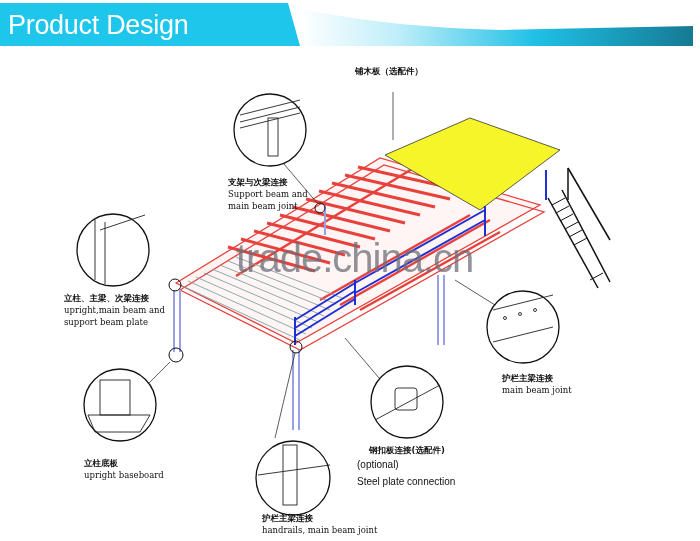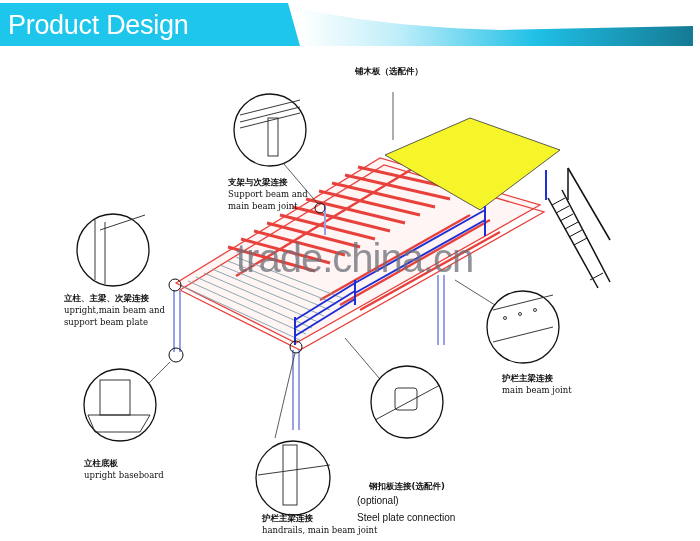--- a/index.html
+++ b/index.html
@@ -179,21 +179,21 @@
   <div class="cn">立柱底板</div>
   <div class="en">upright baseboard</div>
 </div>
 
 <div class="label" style="left:262px; top:512px;">
   <div class="cn">护栏主梁连接</div>
   <div class="en">handrails, main beam joint</div>
 </div>
 
 <div class="label sans" style="left:357px; top:444px; text-align:left;">
-  <div class="cn" style="padding-left:12px;margin-top:36px;">钢扣板连接(选配件)</div>
+  <div class="cn" style="padding-left:12px;">钢扣板连接(选配件)</div>
   <div class="en">(optional)</div>
   <div class="en">Steel plate connection</div>
 </div>
 
 <div class="label" style="left:502px; top:372px;">
   <div class="cn">护栏主梁连接</div>
   <div class="en">main beam joint</div>
 </div>
 
 </body></html>

